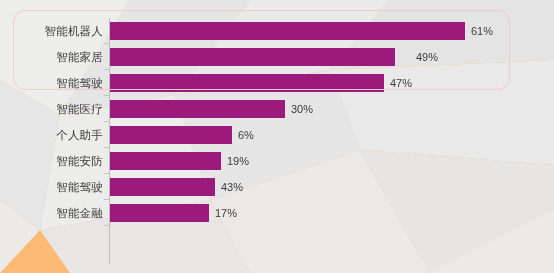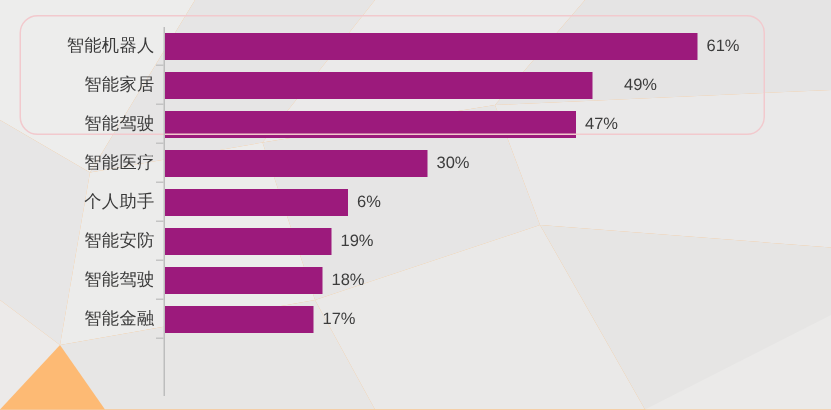--- a/index.html
+++ b/index.html
@@ -173,21 +173,21 @@
       <div class="row" style="top: 148px;">
         <div class="cat-label">智能安防</div>
         <div class="tick"></div>
         <div class="bar" style="width: 111px; background: rgb(156, 26, 124);"></div>
         <div class="val-label" style="left: 227px;">19%</div>
       </div>
       <div class="row" style="top: 174px;">
         <div class="cat-label">智能驾驶</div>
         <div class="tick"></div>
         <div class="bar" style="width: 105px; background: rgb(156, 26, 124);"></div>
-        <div class="val-label" style="left: 221px;">18%</div>
+        <div class="val-label" style="left: 221px;">43%</div>
       </div>
       <div class="row" style="top: 200px;">
         <div class="cat-label">智能金融</div>
         <div class="tick"></div>
         <div class="bar" style="width: 99px; background: rgb(156, 26, 124);"></div>
         <div class="val-label" style="left: 215px;">17%</div>
       </div>
     </div>
 
 </div>

